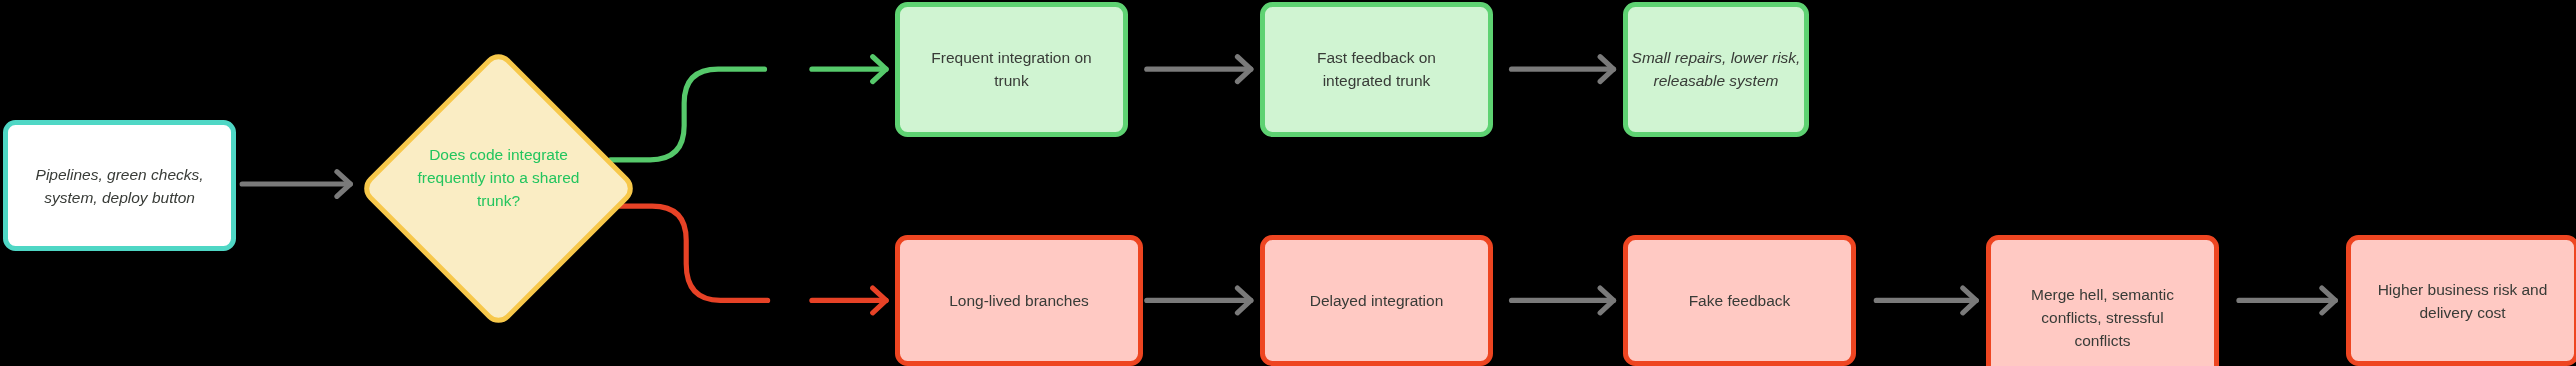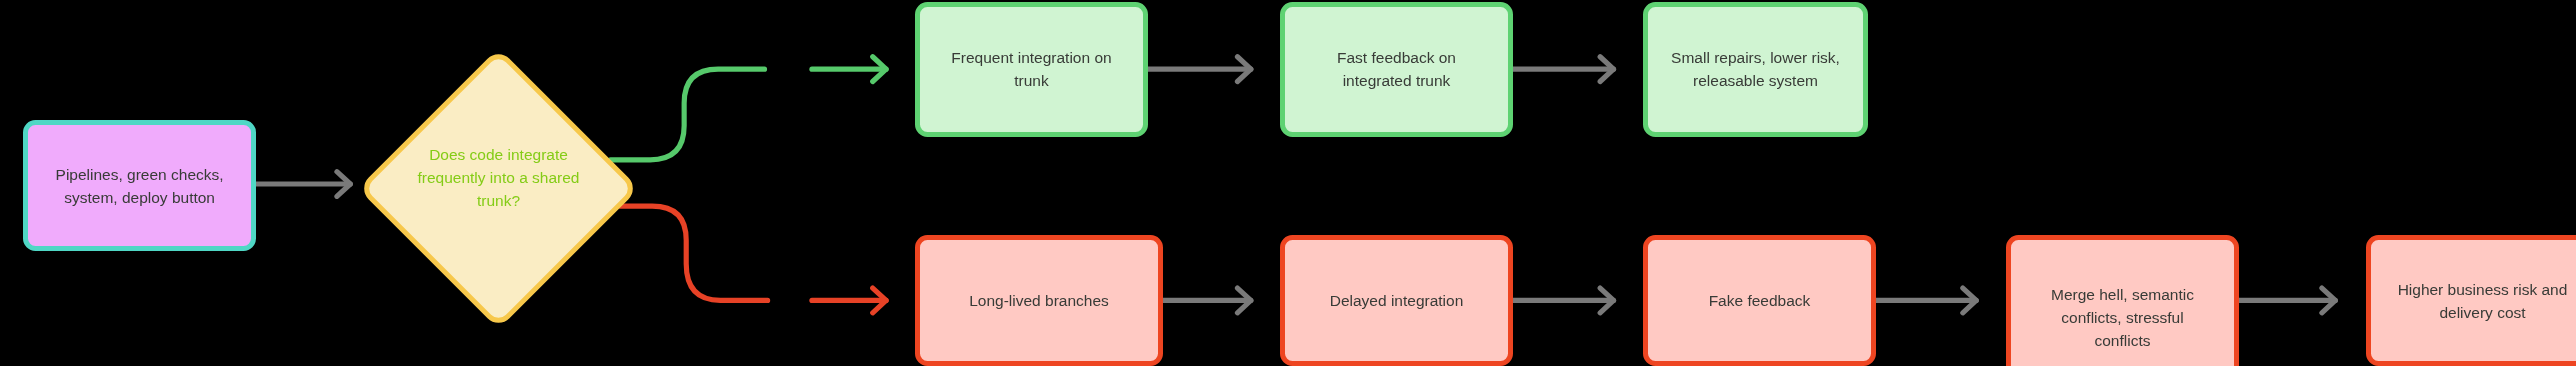--- a/index.html
+++ b/index.html
@@ -22,24 +22,23 @@
     display: flex;
     flex-direction: column;
     justify-content: center;
     align-items: center;
     text-align: center;
     border-radius: 12.4px;
     font-size: 15.5px;
     line-height: 23px;
     color: #383b37;
     z-index: 2;
-    margin-left: 20px;
   }
   .node .line { display: block; white-space: nowrap; }
-  .node-cyan  { background: #f0abfc; border: 5.2px solid #4fd7c5; }
+  .node-cyan  { background: #ffffff; border: 5.2px solid #4fd7c5; font-style: italic; }
   .node-green { background: #d0f4d2; border: 5.2px solid #5ed272; }
   .node-red   { background: #ffc9c3; border: 5.2px solid #ee4521; }
 
   .diamond-shape {
     position: absolute;
     box-sizing: border-box;
     left: 399px; top: 89px;
     width: 199px; height: 199px;
     background: #faedc4;
     border: 5.7px solid #f7c84b;
@@ -47,29 +46,29 @@
     transform: rotate(45deg);
     z-index: 1;
   }
   .diamond-label {
     position: absolute;
     left: 411px; top: 143px;
     width: 175px;
     text-align: center;
     font-size: 15.5px;
     line-height: 23px;
-    color: #84cc16;
+    color: #22c55e;
     z-index: 2;
   }
 
   
   .pos-start { left: 3.1px;    top: 120px; width: 233px; height: 131px; }
   .pos-g0    { left: 895px; top: 1.5px;   width: 233px; height: 135px; }
   .pos-g1    { left: 1260px; top: 1.5px;   width: 233px; height: 135px; }
-  .pos-g2    { left: 1623px; top: 1.5px;   width: 225px; height: 135px; }
+  .pos-g2    { left: 1623px; top: 1.5px;   width: 186px; height: 135px; font-style: italic; }
   .pos-r0    { left: 895px; top: 235px; width: 248px; height: 131px; }
   .pos-r1    { left: 1260px; top: 235px; width: 233px; height: 131px; text-align: center; }
   .pos-r2    { left: 1623px; top: 235px; width: 233px; height: 131px; }
   .pos-r3    { left: 1986px; top: 235px; width: 233px; height: 164px; }
   .pos-r4    { left: 2346px; top: 235px; width: 233px; height: 131px; }
 </style>
 </head>
 <body>
 
 <div class="canvas">

